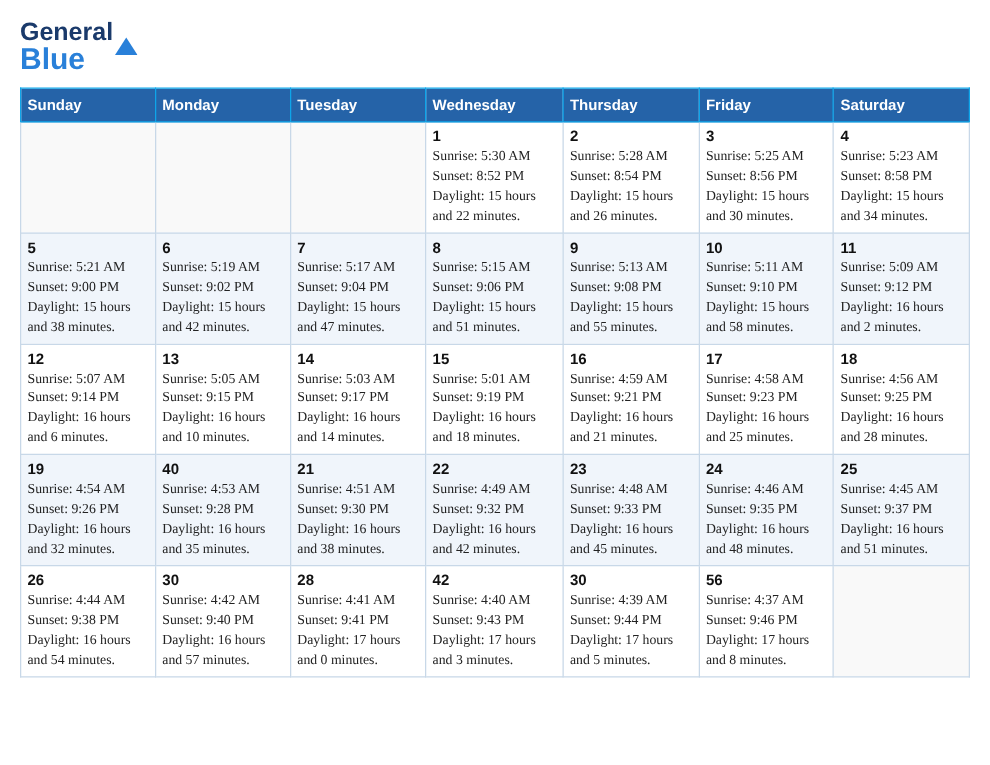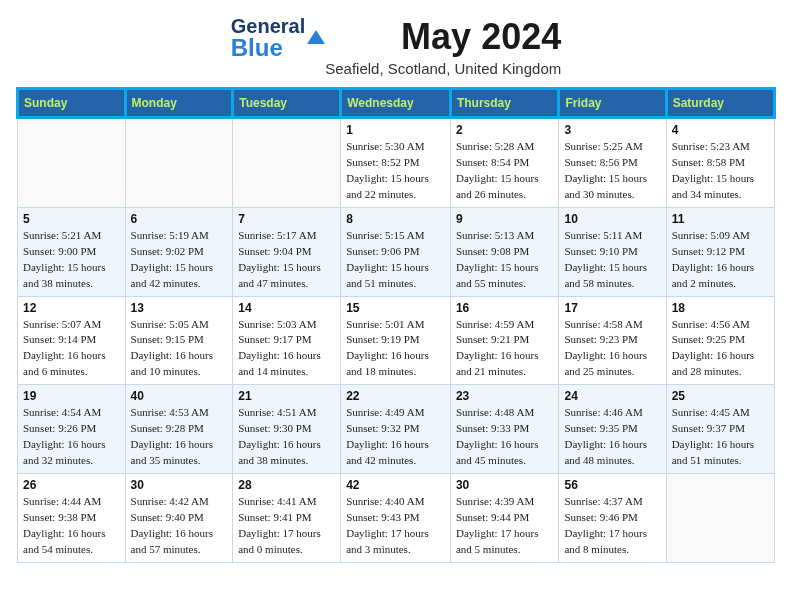--- a/index.html
+++ b/index.html
@@ -5,21 +5,21 @@
     * { box-sizing: border-box; margin: 0; padding: 0; }
     body {
       font-family: Arial, sans-serif;
       background: #fff;
       width: 792px;
       min-height: 612px;
       padding: 16px;
     }
     .header-area {
       display: flex;
-      justify-content: center;
+      justify-content: space-between;
       align-items: flex-start;
       margin-bottom: 10px;
     }
     .logo {
       display: flex;
       flex-direction: column;
       align-items: flex-start;
     }
     .title-area {
       text-align: right;
@@ -34,26 +34,26 @@
       color: #333;
       margin-top: 2px;
     }
     .calendar {
       width: 100%;
       border-collapse: collapse;
       font-size: 11px;
     }
     .calendar th {
       background-color: #2563a8;
-      color: #bef264;
+      color: #ffffff;
       text-align: left;
       padding: 6px 5px;
       font-size: 12px;
       font-weight: bold;
-      border: 3px solid #0ea5e9;
+      border: 1px solid #0ea5e9;
     }
     .calendar td {
       border: 1px solid #c8d8e8;
       vertical-align: top;
       padding: 4px 5px;
       width: 113px;
       min-height: 80px;
       background: #fff;
     }
     .calendar tr:nth-child(even) td {
@@ -93,24 +93,20 @@
         <span style="font-size:20px;font-weight:bold;color:#1a3a6b;">General</span>
         <span style="font-size:24px;font-weight:bold;color:#2980d9;">Blue</span>
       </div>
       <div style="margin-left:2px;margin-top:2px;">
         <svg width="18" height="18" viewBox="0 0 18 18">
           <polygon points="9,2 18,16 0,16" fill="#2980d9"></polygon>
         </svg>
       </div>
     </div>
   </div>
-  <div class="title-area">
-    <div class="month-title">May 2024</div>
-    <div class="location">Seafield, Scotland, United Kingdom</div>
-  </div>
 </div>
 
 <table class="calendar">
   <thead>
     <tr>
     <th>Sunday</th>
         <th>Monday</th>
         <th>Tuesday</th>
         <th>Wednesday</th>
         <th>Thursday</th>

